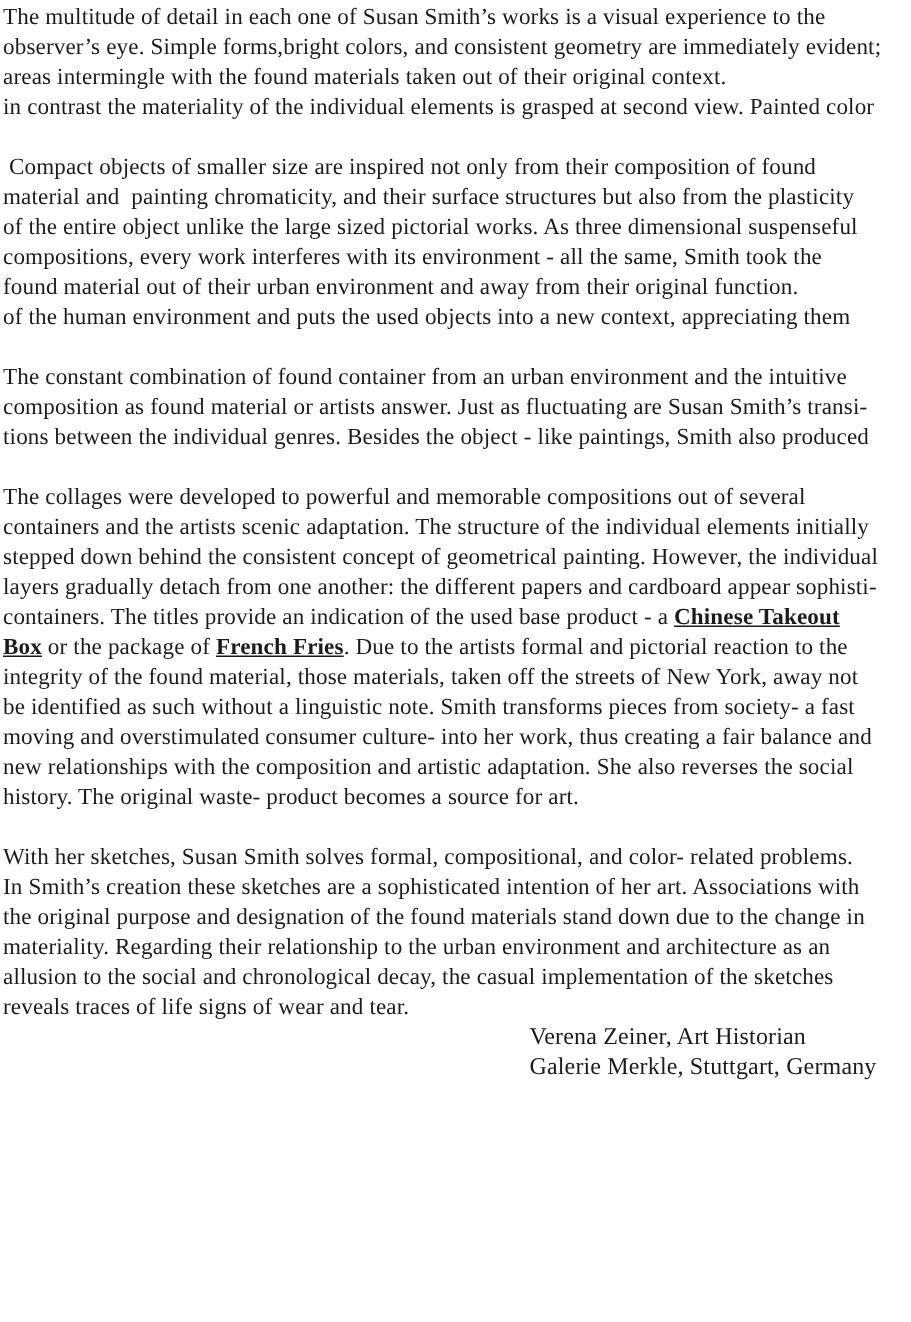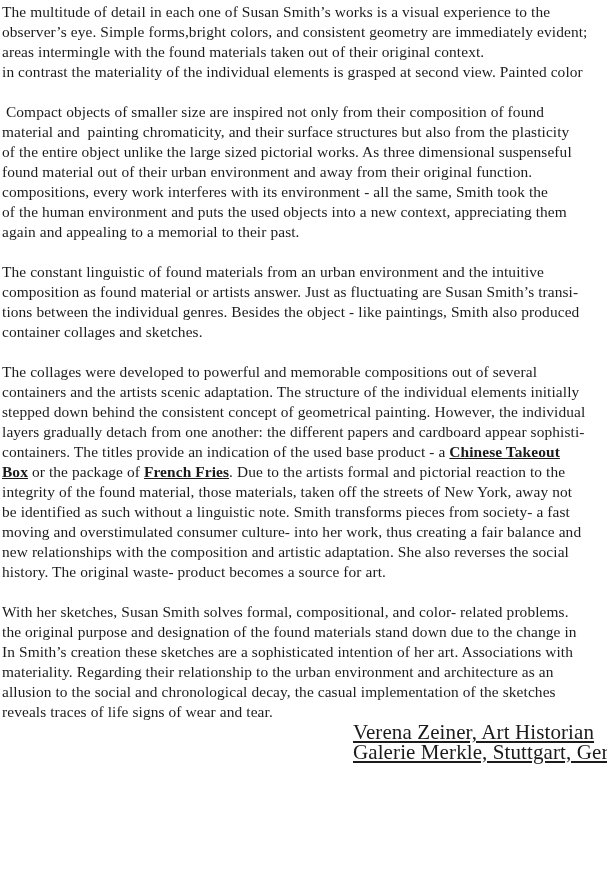--- a/index.html
+++ b/index.html
@@ -26,70 +26,67 @@
   }
   .content p.para:last-of-type {
     margin-bottom: 0;
   }
   .line {
     display: block;
     white-space: pre;
   }
   .attribution {
     margin: 0 0 0 351px;
-    font-size: 21px;
+    font-size: 16px;
     line-height: 20px;
     letter-spacing: 0.1px;
-    text-decoration: underline;
   }
   b { font-weight: bold; text-decoration: underline; }
 </style>
 </head>
 <body>
 
 <div class="page">
   <div class="content">
       <p class="para">
         <span class="line">The multitude of detail in each one of Susan Smith’s works is a visual experience to the</span>
         <span class="line">observer’s eye. Simple forms,bright colors, and consistent geometry are immediately evident;</span>
         <span class="line">areas intermingle with the found materials taken out of their original context.</span>
         <span class="line">in contrast the materiality of the individual elements is grasped at second view. Painted color</span>
       </p>
       <p class="para">
         <span class="line"> Compact objects of smaller size are inspired not only from their composition of found</span>
         <span class="line">material and  painting chromaticity, and their surface structures but also from the plasticity</span>
         <span class="line">of the entire object unlike the large sized pictorial works. As three dimensional suspenseful</span>
+        <span class="line">compositions, every work interferes with its environment - all the same, Smith took the</span>
         <span class="line">found material out of their urban environment and away from their original function.</span>
-        <span class="line">compositions, every work interferes with its environment - all the same, Smith took the</span>
         <span class="line">of the human environment and puts the used objects into a new context, appreciating them</span>
-        <span class="line">again and appealing to a memorial to their past.</span>
       </p>
       <p class="para">
-        <span class="line">The constant linguistic of found materials from an urban environment and the intuitive</span>
+        <span class="line">The constant combination of found container from an urban environment and the intuitive</span>
         <span class="line">composition as found material or artists answer. Just as fluctuating are Susan Smith’s transi-</span>
         <span class="line">tions between the individual genres. Besides the object - like paintings, Smith also produced</span>
-        <span class="line">container collages and sketches.</span>
       </p>
       <p class="para">
         <span class="line">The collages were developed to powerful and memorable compositions out of several</span>
         <span class="line">containers and the artists scenic adaptation. The structure of the individual elements initially</span>
         <span class="line">stepped down behind the consistent concept of geometrical painting. However, the individual</span>
         <span class="line">layers gradually detach from one another: the different papers and cardboard appear sophisti-</span>
         <span class="line">containers. The titles provide an indication of the used base product - a <b>Chinese Takeout</b></span>
         <span class="line"><b>Box</b> or the package of <b>French Fries</b>. Due to the artists formal and pictorial reaction to the</span>
         <span class="line">integrity of the found material, those materials, taken off the streets of New York, away not</span>
         <span class="line">be identified as such without a linguistic note. Smith transforms pieces from society- a fast</span>
         <span class="line">moving and overstimulated consumer culture- into her work, thus creating a fair balance and</span>
         <span class="line">new relationships with the composition and artistic adaptation. She also reverses the social</span>
         <span class="line">history. The original waste- product becomes a source for art.</span>
       </p>
       <p class="para">
         <span class="line">With her sketches, Susan Smith solves formal, compositional, and color- related problems.</span>
+        <span class="line">In Smith’s creation these sketches are a sophisticated intention of her art. Associations with</span>
         <span class="line">the original purpose and designation of the found materials stand down due to the change in</span>
-        <span class="line">In Smith’s creation these sketches are a sophisticated intention of her art. Associations with</span>
         <span class="line">materiality. Regarding their relationship to the urban environment and architecture as an</span>
         <span class="line">allusion to the social and chronological decay, the casual implementation of the sketches</span>
         <span class="line">reveals traces of life signs of wear and tear.</span>
       </p>
     </div>
   <div class="attribution">
     <span class="line">Verena Zeiner, Art Historian</span>
     <span class="line">Galerie Merkle, Stuttgart, Germany</span>
   </div>
 </div>

